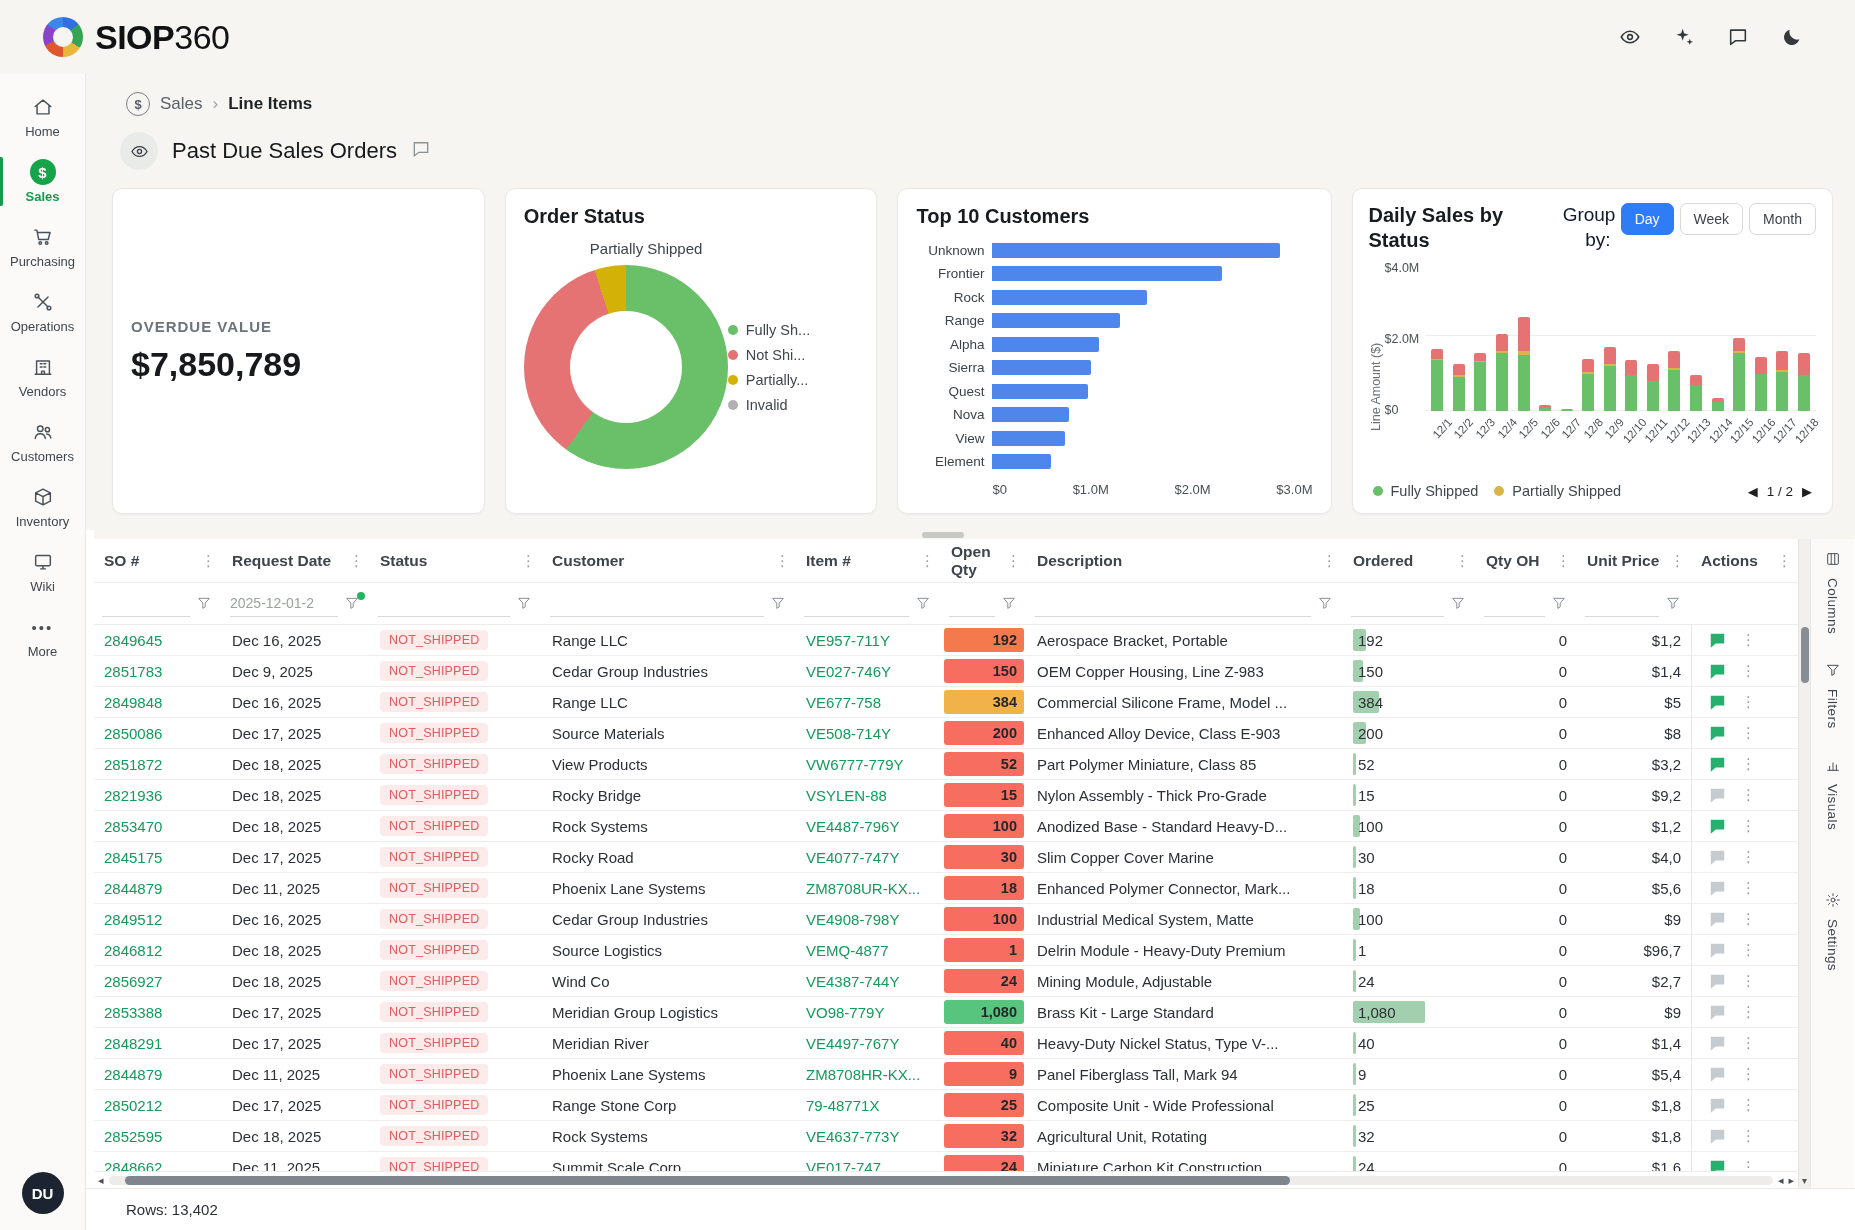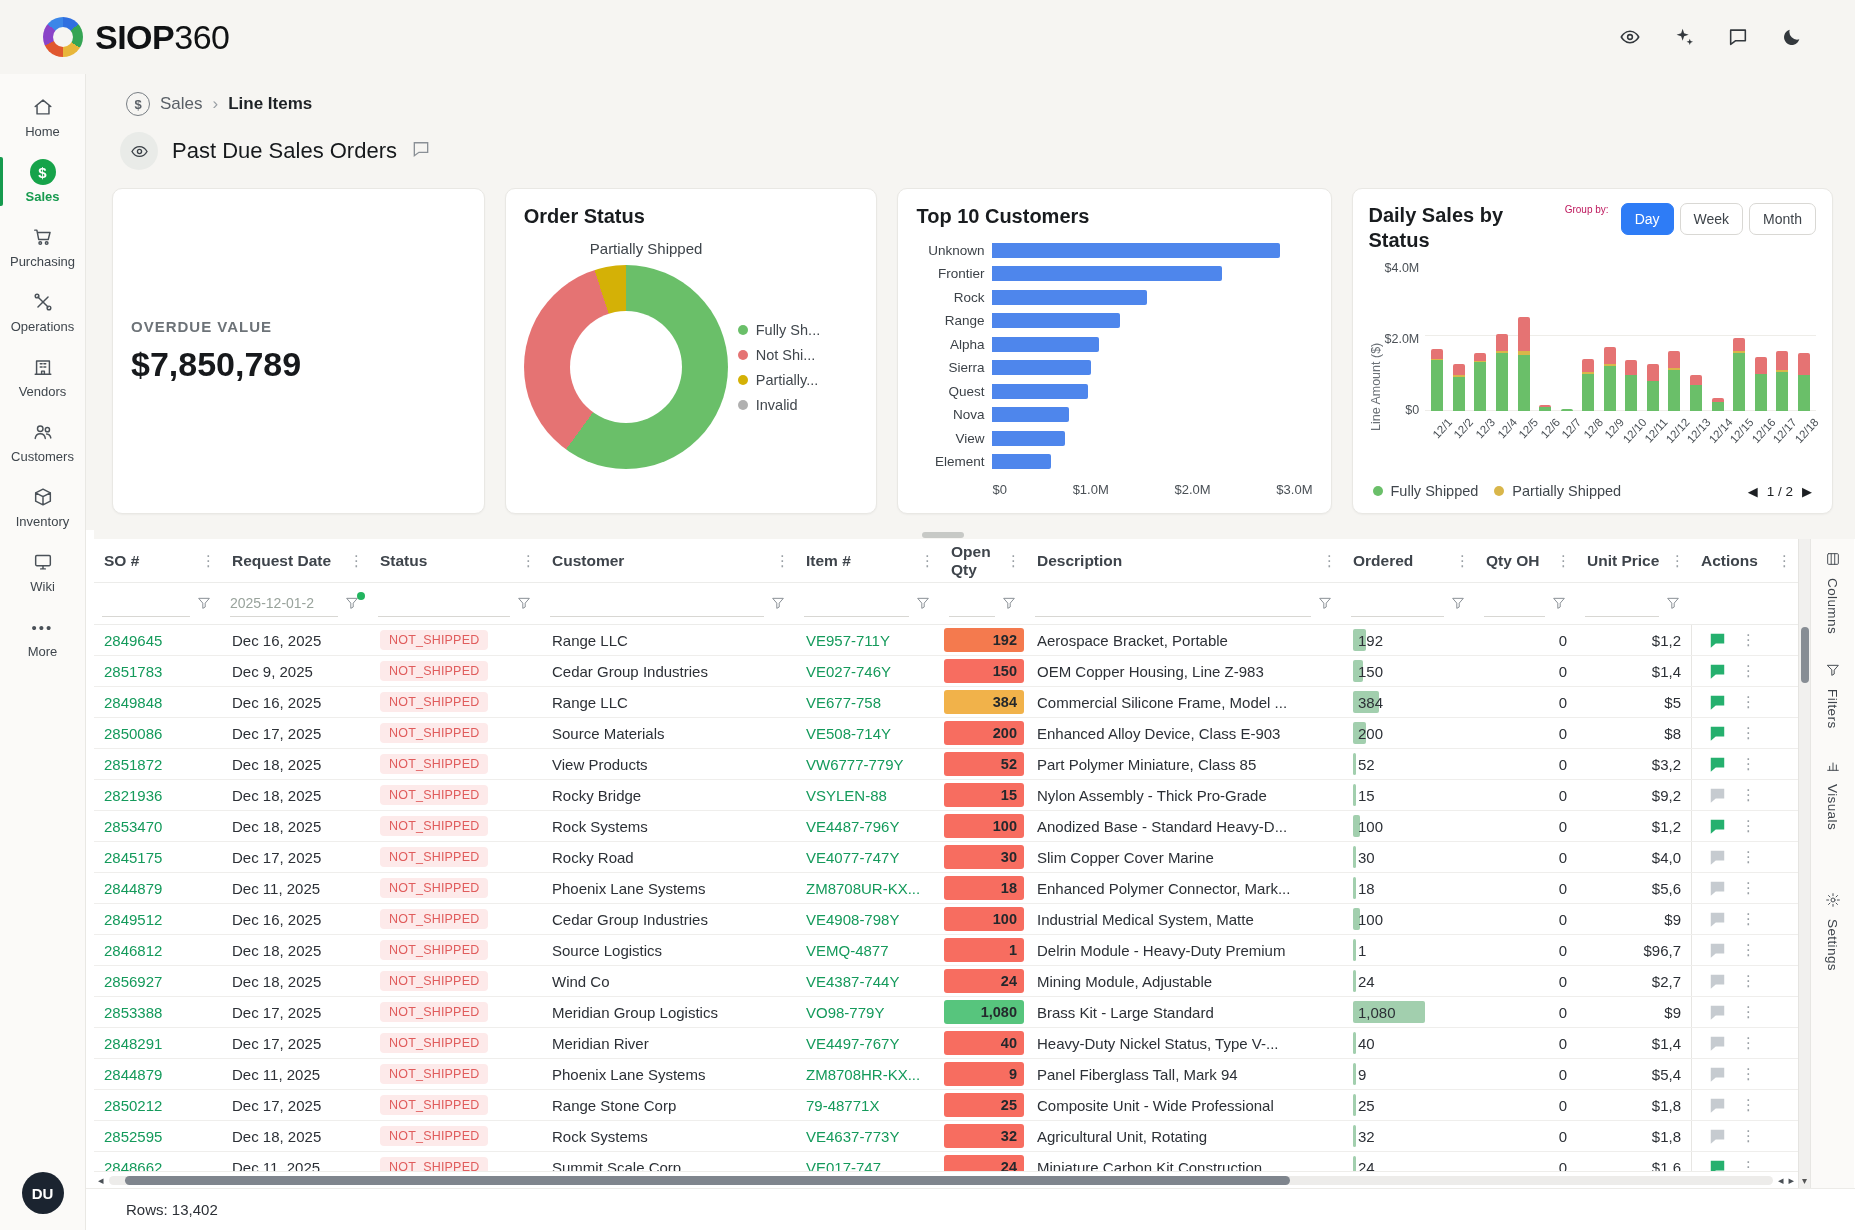--- a/index.html
+++ b/index.html
@@ -44,44 +44,44 @@
   .title-chat svg{width:20px;height:20px;stroke:#8a9096;stroke-width:1.6;fill:none}
   
   .cards{display:flex;gap:20px;padding:4px 22px 16px 26px}
   .card{background:#fff;border:1px solid #e9e8e4;border-radius:10px;box-shadow:0 1px 2px rgba(20,20,20,.04);padding:16px 18px;height:326px}
   .card-title{font-size:20px;font-weight:700;color:#191c1f}
   .c-overdue{flex:371 1 0;display:flex;flex-direction:column;justify-content:center}
   .ov-label{font-size:15px;letter-spacing:1px;color:#6d7378;font-weight:600;margin-bottom:10px}
   .ov-value{font-size:34px;font-weight:700;color:#17191c}
   .c-donut{flex:371 1 0}
   .donut-hover{text-align:center;font-size:15px;color:#3e444a;margin-top:12px;padding-right:90px}
-  .donut-wrap{display:flex;align-items:center;gap:10px;margin-top:8px}
+  .donut-wrap{display:flex;align-items:center;margin-top:8px}
   .donut{width:204px;height:204px;border-radius:50%;flex:none;display:flex;align-items:center;justify-content:center}
   .hole{width:112px;height:112px;background:#fff;border-radius:50%}
   .legend-col{display:flex;flex-direction:column;gap:9px}
   .legend-item{display:flex;align-items:center;gap:8px;font-size:14.5px;color:#41474d;white-space:nowrap}
   .dot{width:10px;height:10px;border-radius:50%;flex:none}
   .c-top10{flex:439 1 0;display:flex;flex-direction:column}
   .t10-rows{flex:1;display:flex;flex-direction:column;justify-content:space-between;margin-top:14px;padding-bottom:4px}
   .t10-row{display:flex;align-items:center;gap:8px;height:17px}
   .t10-label{width:68px;text-align:right;font-size:13.5px;color:#3c4248;flex:none}
   .t10-area{flex:1;height:100%;display:flex;align-items:center}
   .t10-bar{height:15px;background:#4e86ec;border-radius:0 2px 2px 0}
   .t10-axis{display:flex;justify-content:space-between;padding-left:76px;font-size:13px;color:#4a5056;margin-top:8px}
   .c-daily{flex:496 1 0;display:flex;flex-direction:column;padding:14px 16px}
   .daily-head{display:flex;justify-content:space-between;gap:8px}
   .daily-title{width:160px;line-height:1.25}
   .groupby{display:flex;gap:10px;align-items:flex-start}
-  .gb-label{font-size:10px;color:#be185d;width:48px;line-height:1.3;text-align:center}
+  .gb-label{font-size:19px;color:#0f172a;width:48px;line-height:1.3;text-align:right}
   .gb-buttons{display:flex;gap:6px}
   .gb-btn{font-size:14px;padding:7px 13px;border-radius:7px;border:1px solid #d9d8d4;background:#fff;color:#3e444a;cursor:pointer;font-family:inherit}
   .gb-btn.active{background:#2e7cf6;border-color:#2e7cf6;color:#fff}
   .daily-body{display:flex;flex:1;margin-top:8px}
   .y-label{writing-mode:vertical-rl;transform:rotate(180deg);font-size:12.5px;color:#6a7076;text-align:center;padding-bottom:30px}
-  .y-ticks{height:156px;display:flex;flex-direction:column;justify-content:space-between;align-items:flex-end;font-size:12.5px;color:#4a5056;padding:0 6px 0 2px}
+  .y-ticks{height:156px;display:flex;flex-direction:column;justify-content:space-between;font-size:12.5px;color:#4a5056;padding:0 6px 0 2px}
   .daily-plotwrap{flex:1;display:flex;flex-direction:column}
   .daily-plot{height:150px;display:flex;align-items:flex-end;justify-content:space-between;padding:0 6px;background-image:linear-gradient(to top,#eeede9 1px,transparent 1px);background-size:100% 75px}
   .d-col{display:flex;flex-direction:column;justify-content:flex-end;width:12px}
   .d-seg{width:100%}
   .d-seg:first-child{border-radius:2px 2px 0 0}
   .daily-x{display:flex;justify-content:space-between;padding:2px 6px 0;height:36px}
   .dx{width:12px;height:32px;position:relative}
   .dx span{position:absolute;top:3px;right:-2px;font-size:11.5px;color:#4a5056;transform:rotate(-48deg);transform-origin:right top;white-space:nowrap}
   .daily-foot{display:flex;align-items:center;justify-content:space-between;margin-top:0;padding:0 4px}
   .daily-legend{display:flex;gap:16px}

